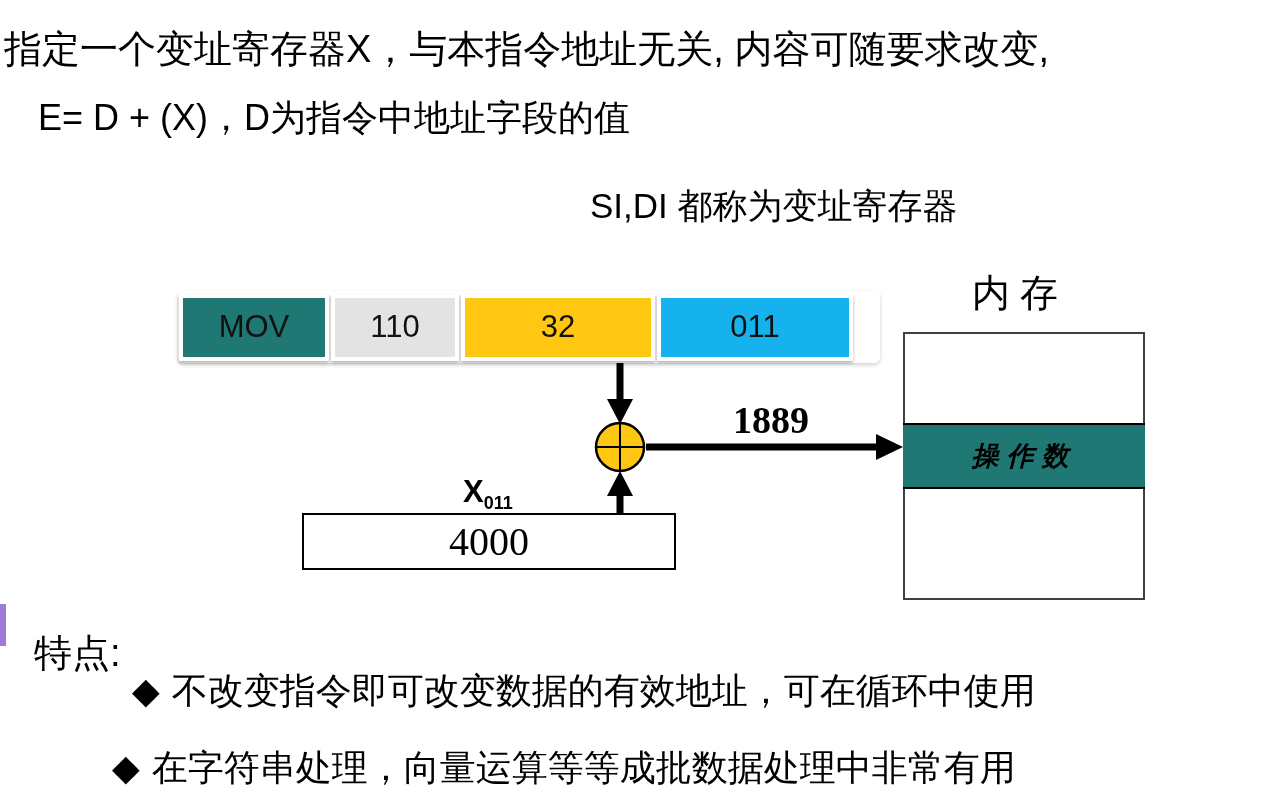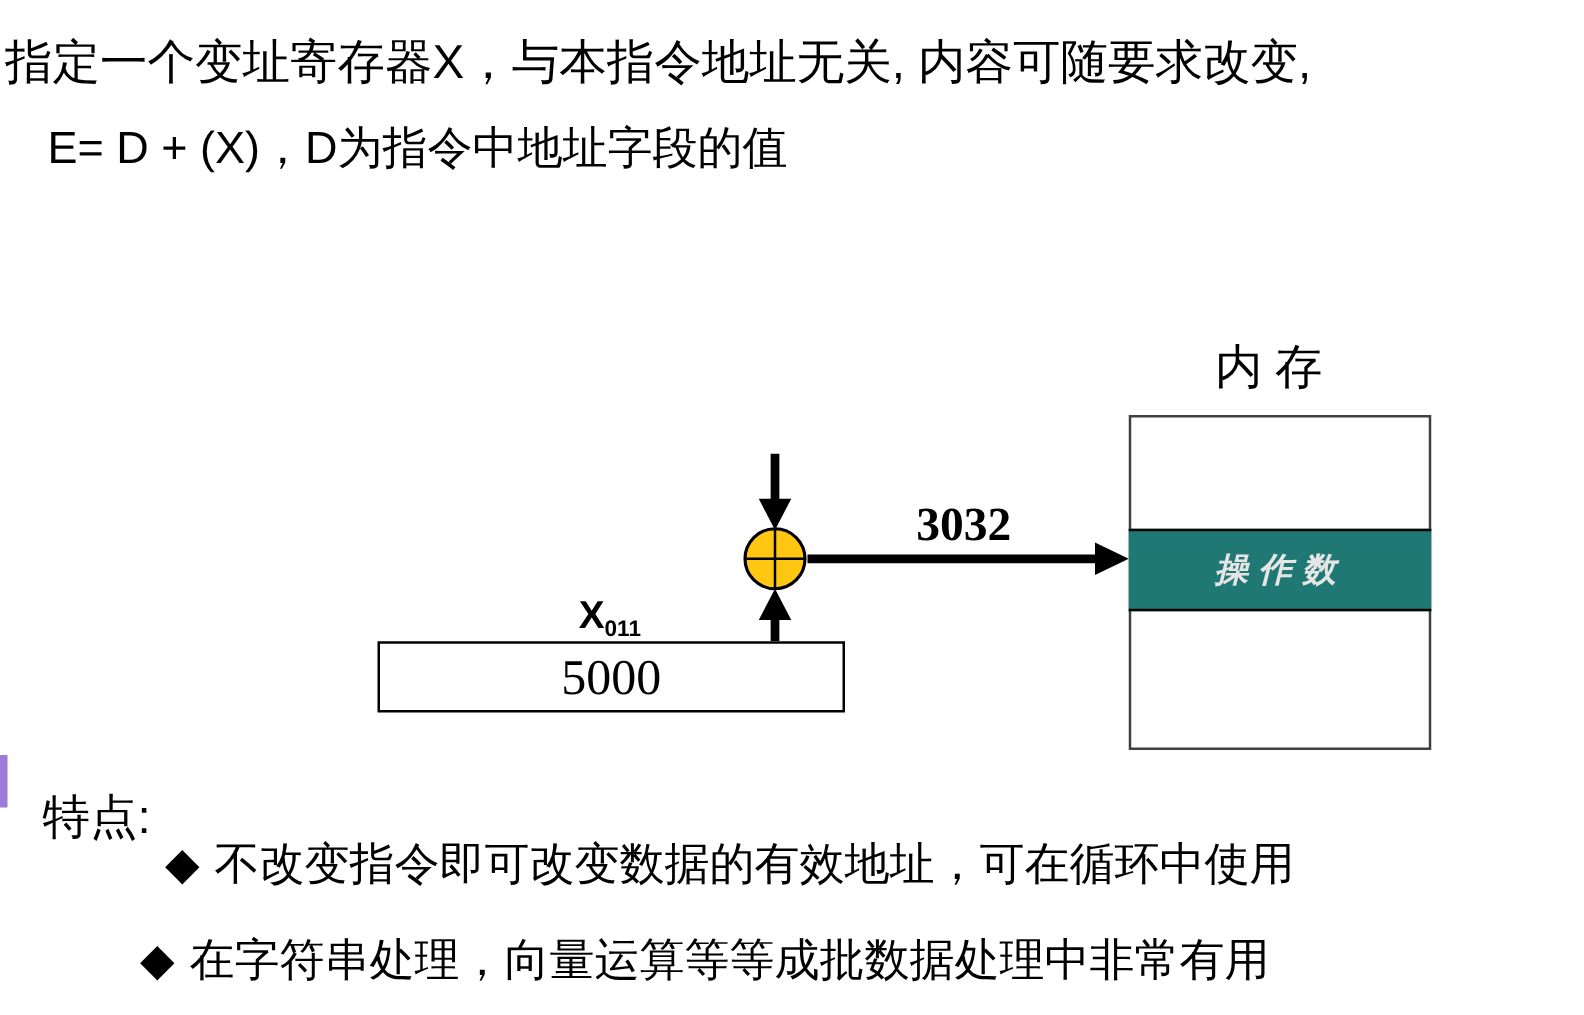--- a/index.html
+++ b/index.html
@@ -47,38 +47,53 @@
 
   .mem-label{left:972px;top:268px;font-size:38px;font-family:"Liberation Serif",serif;letter-spacing:10px;}
   .mem-box{
     left:903px;top:332px;width:242px;height:268px;border:2px solid #404040;background:#fff;box-sizing:border-box;
   }
   .mem-band{
     position:absolute;left:-2px;top:89px;width:242px;height:66px;background:#1F7873;
     border-top:2px solid #000;border-bottom:2px solid #000;
     display:flex;align-items:center;justify-content:center;box-sizing:border-box;
   }
-  .mem-band span{color:#e5e5e5;font-size:27px;font-weight:bold;font-style:italic;
+  .mem-band span{color:#000000;font-size:27px;font-weight:bold;font-style:italic;
     font-family:"Liberation Serif",serif;letter-spacing:8px;}
 
   
   .feat-title{left:34px;top:596px;font-size:38px;margin-top:32px;}
   .feat-bullet-bar{left:0px;top:604px;width:6px;height:42px;background:#9C7BD9;}
   .bullet1{left:100px;top:667px;font-size:36px;margin-left:32px;}
   .bullet2{left:100px;top:744px;font-size:36px;margin-left:12px;}
   .bullet1 .diamond,.bullet2 .diamond{margin-right:12px;}
 </style>
 </head>
 <body>
 
 <div class="slide">
 
   <div class="abs line2">E= D + (X)，D为指令中地址字段的值</div>
   <div class="abs line1">指定一个变址寄存器X，与本指令地址无关, 内容可随要求改变,</div>
+  <div class="abs line3b">SI,DI 都称为变址寄存器</div>
 
+  <div class="abs instr-row">
+    <div class="ibox opcode">
+      <span>MOV</span>
+    </div>
+    <div class="ibox mode">
+      <span>110</span>
+    </div>
+    <div class="ibox disp">
+      <span>32</span>
+    </div>
+    <div class="ibox reg">
+      <span>011</span>
+    </div>
+  </div>
 
   <svg class="diagram-svg" viewBox="0 0 1267 812" xmlns="http://www.w3.org/2000/svg">
 
     <g>
       <line x1="620" y1="363" x2="620" y2="404" stroke="#000" stroke-width="7"></line>
       <polygon points="620,424 607,399 633,399" fill="#000"></polygon>
     </g>
 
     <g>
       <line x1="620" y1="513" x2="620" y2="490" stroke="#000" stroke-width="7"></line>
@@ -90,27 +105,27 @@
       <line x1="596" y1="447" x2="644" y2="447" stroke="#000" stroke-width="2"></line>
       <line x1="620" y1="423" x2="620" y2="471" stroke="#000" stroke-width="2"></line>
     </g>
 
     <g>
       <line x1="646" y1="447" x2="880" y2="447" stroke="#000" stroke-width="7"></line>
       <polygon points="903,447 876,434 876,460" fill="#000"></polygon>
     </g>
   </svg>
 
-  <div class="abs sum-label">3032</div>
+  <div class="abs sum-label">1889</div>
 
   <div class="abs xreg-label">
     <span>X</span><sub>011</sub>
   </div>
   <div class="abs xreg-box">
-    <span class="xreg-value">5000</span>
+    <span class="xreg-value">4000</span>
   </div>
 
   <div class="abs mem-label">内存</div>
   <div class="abs mem-box">
     <div class="mem-band">
       <span>操作数</span>
     </div>
   </div>
 
   <div class="abs feat-bullet-bar"></div>

